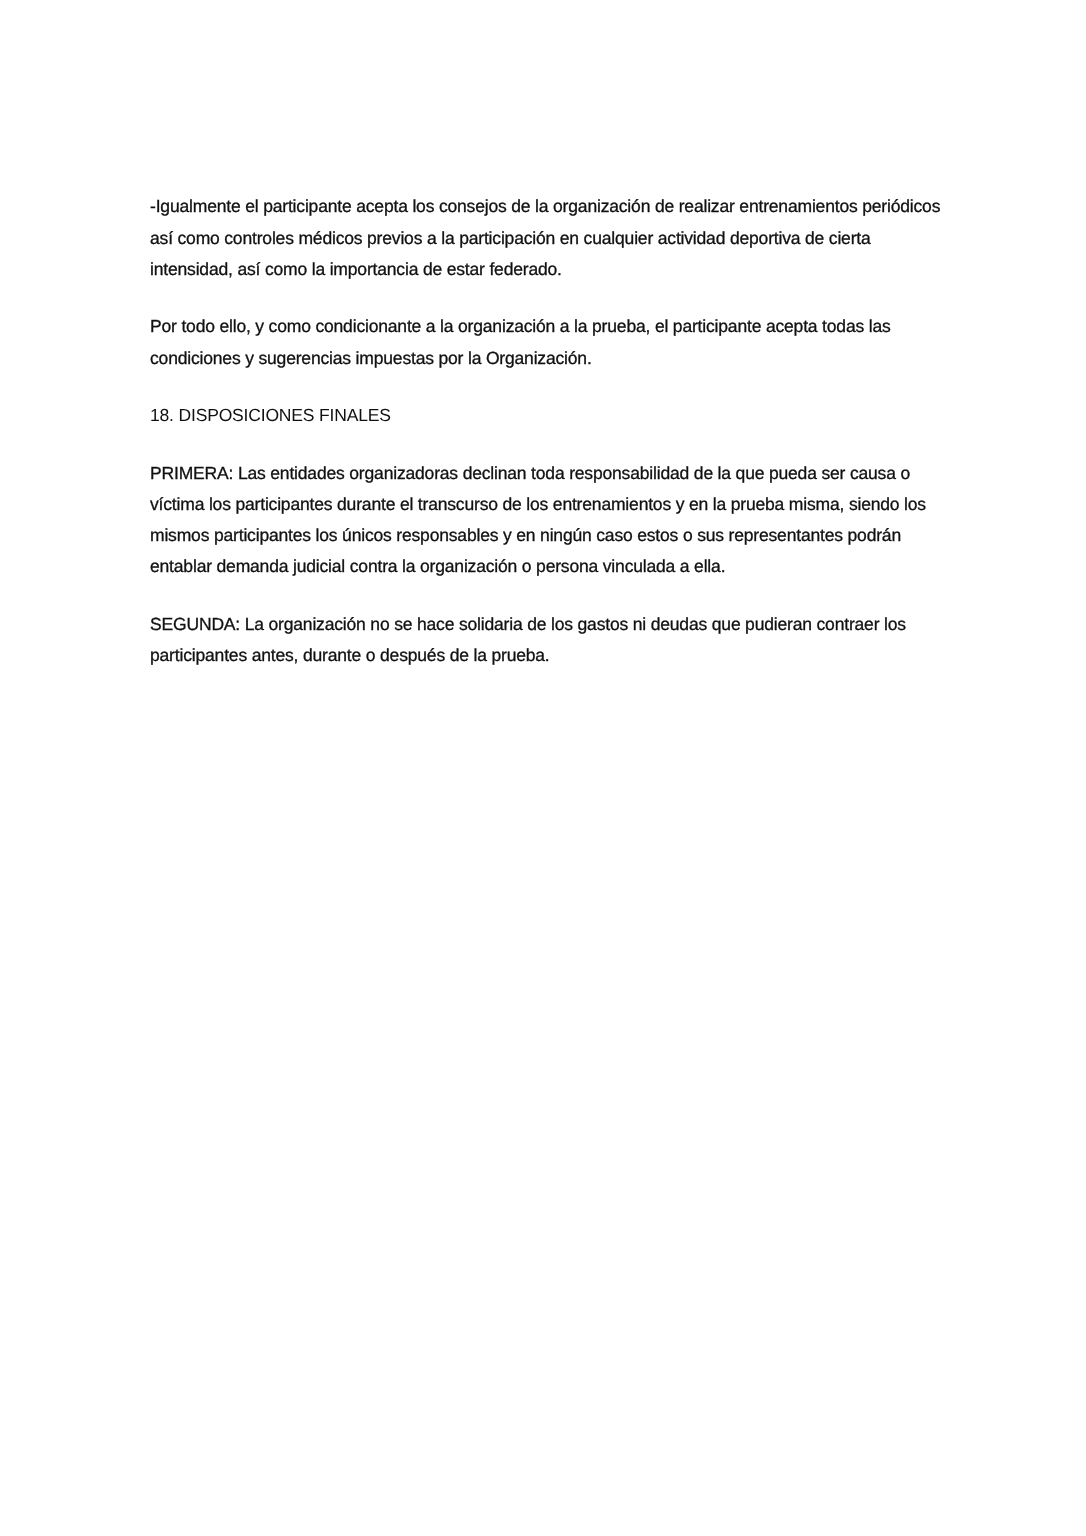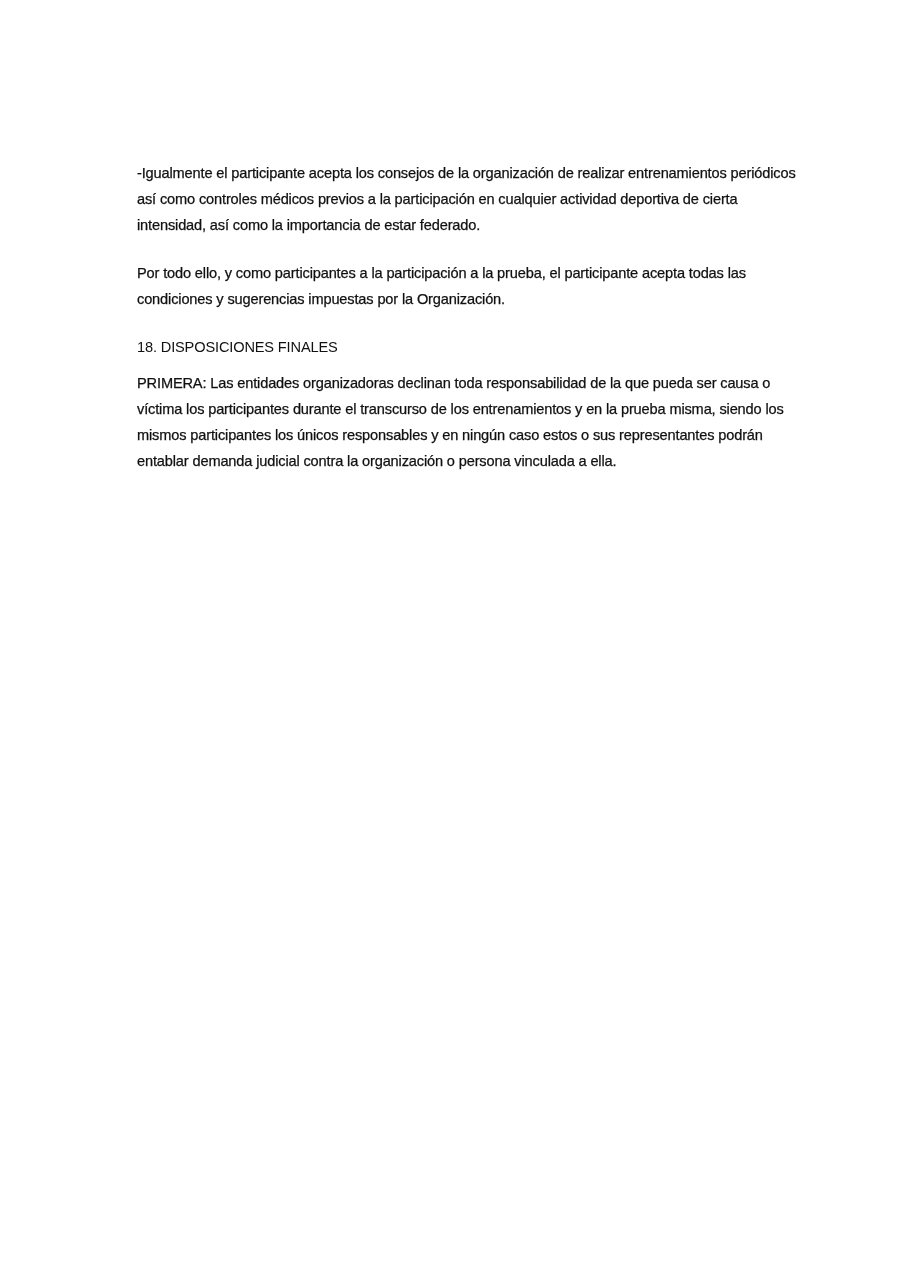--- a/index.html
+++ b/index.html
@@ -10,42 +10,43 @@
     body {
       width: 905px;
       height: 1280px;
       position: relative;
       overflow: hidden;
       font-family: "Liberation Sans", sans-serif;
       color: #111111;
     }
     .page {
       position: absolute;
-      left: 137px;
+      left: 125px;
       top: 160px;
       width: 660px;
     }
     .para {
       font-size: 14.6px;
       line-height: 26px;
       margin: 0 0 22px 0;
       letter-spacing: -0.15px;
       word-spacing: 0px;
       text-align: left;
       -webkit-text-stroke: 0.25px #111;
     }
     .heading {
       font-size: 14.6px;
       line-height: 26px;
-      margin: 0 0 10px 0;
+      margin: 0 0 22px 0;
       font-weight: normal;
       letter-spacing: -0.15px;
     }
   </style>
 </head>
 <body>
 
 <div class="page">
   <p class="para">-Igualmente el participante acepta los consejos de la organización de realizar entrenamientos periódicos así como controles médicos previos a la participación en cualquier actividad deportiva de cierta intensidad, así como la importancia de estar federado.</p>
-  <p class="para">Por todo ello, y como participantes a la participación a la prueba, el participante acepta todas las condiciones y sugerencias impuestas por la Organización.</p>
+  <p class="para">Por todo ello, y como condicionante a la organización a la prueba, el participante acepta todas las condiciones y sugerencias impuestas por la Organización.</p>
   <h2 class="heading">18. DISPOSICIONES FINALES</h2>
   <p class="para">PRIMERA: Las entidades organizadoras declinan toda responsabilidad de la que pueda ser causa o víctima los participantes durante el transcurso de los entrenamientos y en la prueba misma, siendo los mismos participantes los únicos responsables y en ningún caso estos o sus representantes podrán entablar demanda judicial contra la organización o persona vinculada a ella.</p>
+  <p class="para">SEGUNDA: La organización no se hace solidaria de los gastos ni deudas que pudieran contraer los participantes antes, durante o después de la prueba.</p>
 </div>
 
 </body></html>

